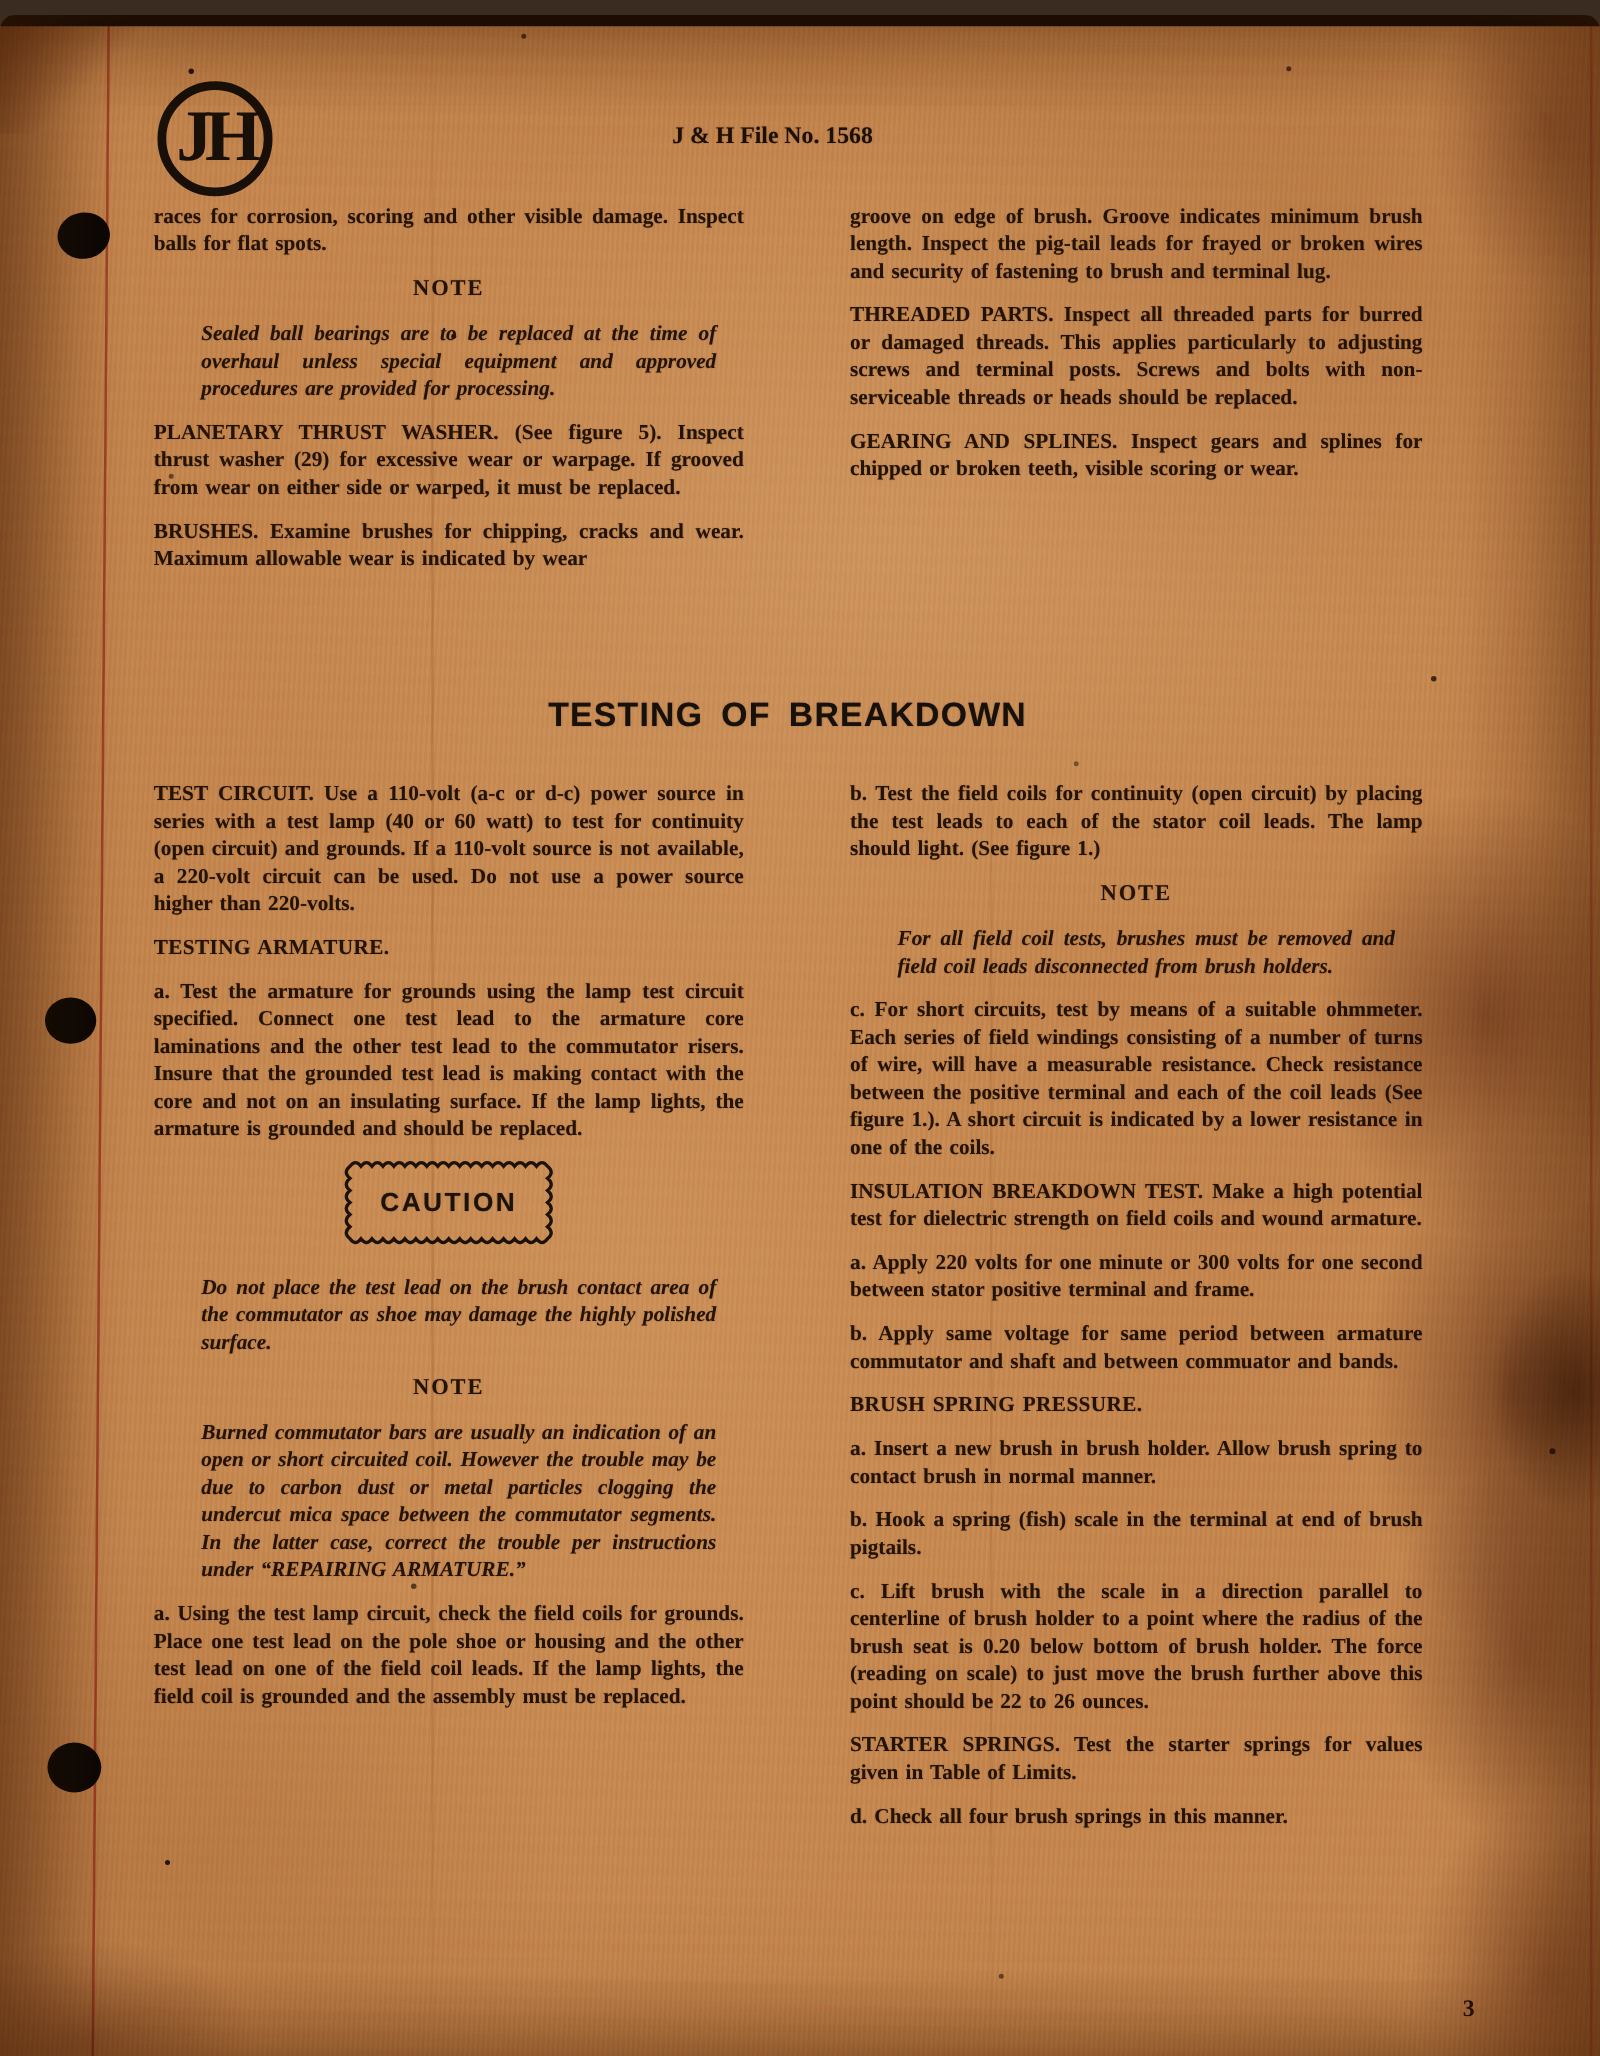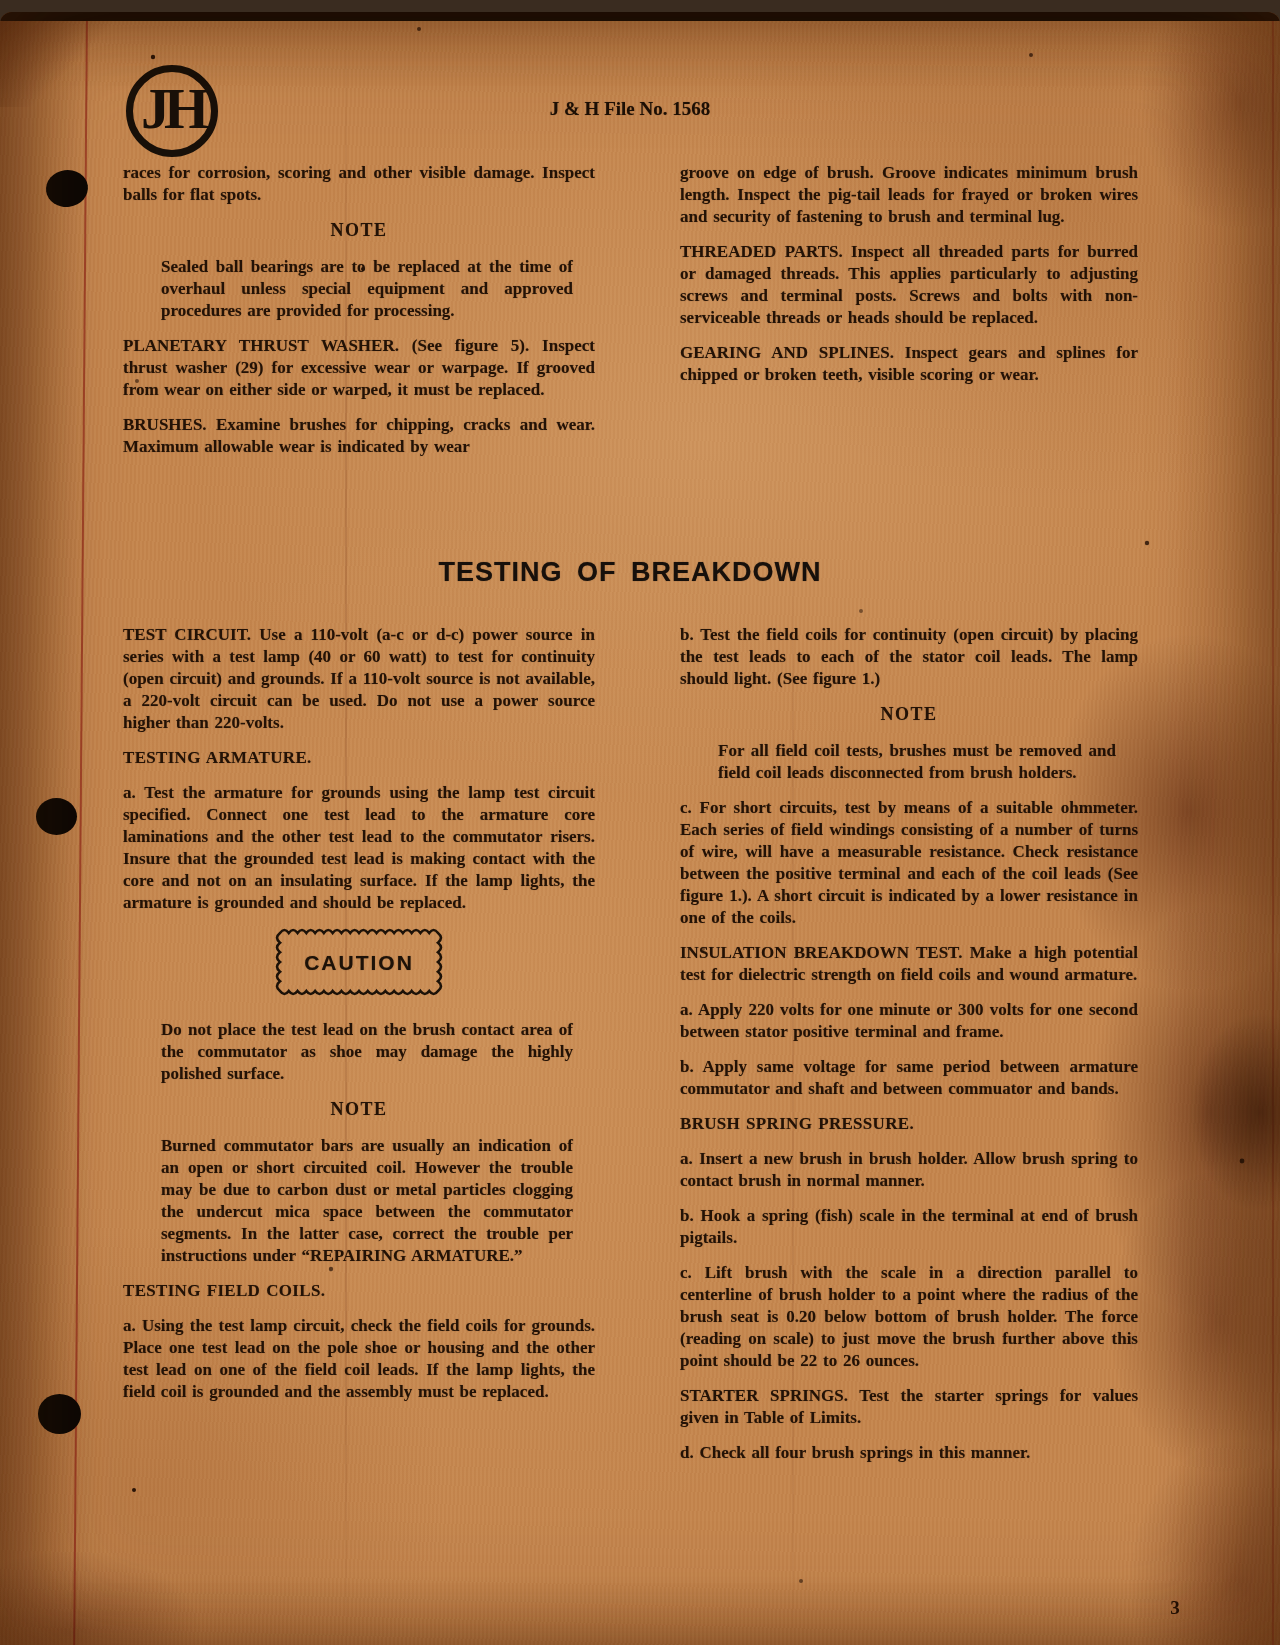--- a/index.html
+++ b/index.html
@@ -44,37 +44,37 @@
   .specks{position:absolute;left:0;top:0;width:2px;height:2px;border-radius:50%;background:transparent;z-index:2;
     box-shadow:152px 44px 0 1.2px #2a1508, 418px 16px 0 1px rgba(42,21,8,.8), 1030px 42px 0 1px rgba(40,20,8,.75),
       362px 256px 0 1px #2a1508, 136px 368px 0 1px rgba(40,20,8,.6), 1146px 530px 0 1.2px rgba(42,21,8,.85),
       330px 1256px 0 1.2px rgba(40,20,8,.7), 800px 1568px 0 1px rgba(40,20,8,.6), 133px 1477px 0 1px #2a1508,
       702px 936px 0 1px rgba(40,20,8,.5), 1241px 1148px 0 1.4px rgba(30,14,4,.8), 860px 598px 0 1px rgba(40,20,8,.5);}
   
   .logo{position:absolute;left:126px;top:53px;width:92px;height:92px;z-index:2;}
   .logo-circle{width:92px;height:92px;border:7px solid #181009;border-radius:50%;box-sizing:border-box;}
   .logo-text{position:absolute;left:50%;top:50%;transform:translate(-50%,-54%);
     font:700 58px/1 "Liberation Serif",serif;letter-spacing:-6px;color:#181009;}
-  .file-no{position:absolute;left:100px;top:86px;width:1060px;text-align:center;z-index:2;
+  .file-no{position:absolute;left:88px;top:86px;width:1060px;text-align:center;z-index:2;
     font:700 19px/1.2 "Liberation Serif",serif;color:#1c1006;text-shadow:0 0 1px rgba(30,15,5,.4);}
   
   .col{position:absolute;z-index:2;}
   .col-top-left{left:123px;top:150px;width:472px;}
   .col-top-right{left:680px;top:150px;width:458px;}
   .col-bottom-left{left:123px;top:612px;width:472px;}
   .col-bottom-right{left:680px;top:612px;width:458px;}
   .section-title{position:absolute;left:100px;top:546px;width:1060px;text-align:center;z-index:2;
     font:700 27px/1.1 "Liberation Sans",sans-serif;letter-spacing:1px;word-spacing:6px;color:#17100b;
     text-shadow:0 0 1px rgba(23,16,11,.5);}
   .para,.subheading,.note-body{font:700 17px/22px "Liberation Serif",serif;color:#231206;
     text-align:justify;margin:0 0 13px 0;word-spacing:1.5px;text-shadow:0 0 1px rgba(35,18,6,.35);}
   .subheading{text-align:left;margin:6px 0 13px 0;letter-spacing:.3px;}
   .note-head{font:700 18px/22px "Liberation Serif",serif;color:#231206;text-align:center;
     letter-spacing:1.5px;margin:6px 0 15px 0;text-shadow:0 0 1px rgba(35,18,6,.35);}
-  .note-body{margin-left:38px;margin-right:22px;}
+  .note-body{margin-left:38px;margin-right:22px;font-style:italic;}
   .caution-wrap{position:relative;width:170px;height:70px;margin:10px auto 22px auto;}
   .caution-wrap svg{position:absolute;inset:0;}
   .caution-label{position:absolute;inset:0;display:flex;align-items:center;justify-content:center;
     font:700 21px/1 "Liberation Sans",sans-serif;letter-spacing:2px;color:#1d1208;padding-top:1px;
     text-shadow:0 0 1px rgba(29,18,8,.5);}
   .page-number{position:absolute;left:1150px;top:1586px;width:50px;text-align:center;z-index:2;
     font:700 19px/1 "Liberation Serif",serif;color:#231206;}
 </style>
 </head>
 <body>
@@ -115,21 +115,20 @@
       <p class="para">a. Test the armature for grounds using the lamp test circuit specified. Connect one test lead to the armature core laminations and the other test lead to the commutator risers. Insure that the grounded test lead is making contact with the core and not on an insulating surface. If the lamp lights, the armature is grounded and should be replaced.</p>
       <div class="caution-wrap">
         <svg width="170" height="70" viewBox="0 0 170 70">
           <path d="M 6 6 q 4.388888888888889 -6 8.777777777777779 0 q 4.388888888888889 -6 8.777777777777779 0 q 4.388888888888889 -6 8.777777777777779 0 q 4.388888888888889 -6 8.777777777777779 0 q 4.388888888888889 -6 8.777777777777779 0 q 4.388888888888889 -6 8.777777777777779 0 q 4.388888888888889 -6 8.777777777777779 0 q 4.388888888888889 -6 8.777777777777779 0 q 4.388888888888889 -6 8.777777777777779 0 q 4.388888888888889 -6 8.777777777777779 0 q 4.388888888888889 -6 8.777777777777779 0 q 4.388888888888889 -6 8.777777777777779 0 q 4.388888888888889 -6 8.777777777777779 0 q 4.388888888888889 -6 8.777777777777779 0 q 4.388888888888889 -6 8.777777777777779 0 q 4.388888888888889 -6 8.777777777777779 0 q 4.388888888888889 -6 8.777777777777779 0 q 4.388888888888889 -6 8.777777777777779 0 q 6 4.833333333333333 0 9.666666666666666 q 6 4.833333333333333 0 9.666666666666666 q 6 4.833333333333333 0 9.666666666666666 q 6 4.833333333333333 0 9.666666666666666 q 6 4.833333333333333 0 9.666666666666666 q 6 4.833333333333333 0 9.666666666666666 q -4.388888888888889 6 -8.777777777777779 0 q -4.388888888888889 6 -8.777777777777779 0 q -4.388888888888889 6 -8.777777777777779 0 q -4.388888888888889 6 -8.777777777777779 0 q -4.388888888888889 6 -8.777777777777779 0 q -4.388888888888889 6 -8.777777777777779 0 q -4.388888888888889 6 -8.777777777777779 0 q -4.388888888888889 6 -8.777777777777779 0 q -4.388888888888889 6 -8.777777777777779 0 q -4.388888888888889 6 -8.777777777777779 0 q -4.388888888888889 6 -8.777777777777779 0 q -4.388888888888889 6 -8.777777777777779 0 q -4.388888888888889 6 -8.777777777777779 0 q -4.388888888888889 6 -8.777777777777779 0 q -4.388888888888889 6 -8.777777777777779 0 q -4.388888888888889 6 -8.777777777777779 0 q -4.388888888888889 6 -8.777777777777779 0 q -4.388888888888889 6 -8.777777777777779 0 q -6 -4.833333333333333 0 -9.666666666666666 q -6 -4.833333333333333 0 -9.666666666666666 q -6 -4.833333333333333 0 -9.666666666666666 q -6 -4.833333333333333 0 -9.666666666666666 q -6 -4.833333333333333 0 -9.666666666666666 q -6 -4.833333333333333 0 -9.666666666666666 Z" fill="none" stroke="#1d1208" stroke-width="2.6"></path>
         </svg>
         <span class="caution-label">CAUTION</span>
       </div>
       <p class="note-body">Do not place the test lead on the brush contact area of the commutator as shoe may damage the highly polished surface.</p>
       <p class="note-head">NOTE</p>
       <p class="note-body">Burned commutator bars are usually an indication of an open or short circuited coil. However the trouble may be due to carbon dust or metal particles clogging the undercut mica space between the commutator segments. In the latter case, correct the trouble per instructions under “REPAIRING ARMATURE.”</p>
-      <p class="subheading">TESTING FIELD COILS.</p>
       <p class="para">a. Using the test lamp circuit, check the field coils for grounds. Place one test lead on the pole shoe or housing and the other test lead on one of the field coil leads. If the lamp lights, the field coil is grounded and the assembly must be replaced.</p>
     </div>
   <div class="col col-bottom-right">
       <p class="para">b. Test the field coils for continuity (open circuit) by placing the test leads to each of the stator coil leads. The lamp should light. (See figure 1.)</p>
       <p class="note-head">NOTE</p>
       <p class="note-body">For all field coil tests, brushes must be removed and field coil leads disconnected from brush holders.</p>
       <p class="para">c. For short circuits, test by means of a suitable ohmmeter. Each series of field windings consisting of a number of turns of wire, will have a measurable resistance. Check resistance between the positive terminal and each of the coil leads (See figure 1.). A short circuit is indicated by a lower resistance in one of the coils.</p>
       <p class="para">INSULATION BREAKDOWN TEST. Make a high potential test for dielectric strength on field coils and wound armature.</p>
       <p class="para">a. Apply 220 volts for one minute or 300 volts for one second between stator positive terminal and frame.</p>
       <p class="para">b. Apply same voltage for same period between armature commutator and shaft and between commuator and bands.</p>

